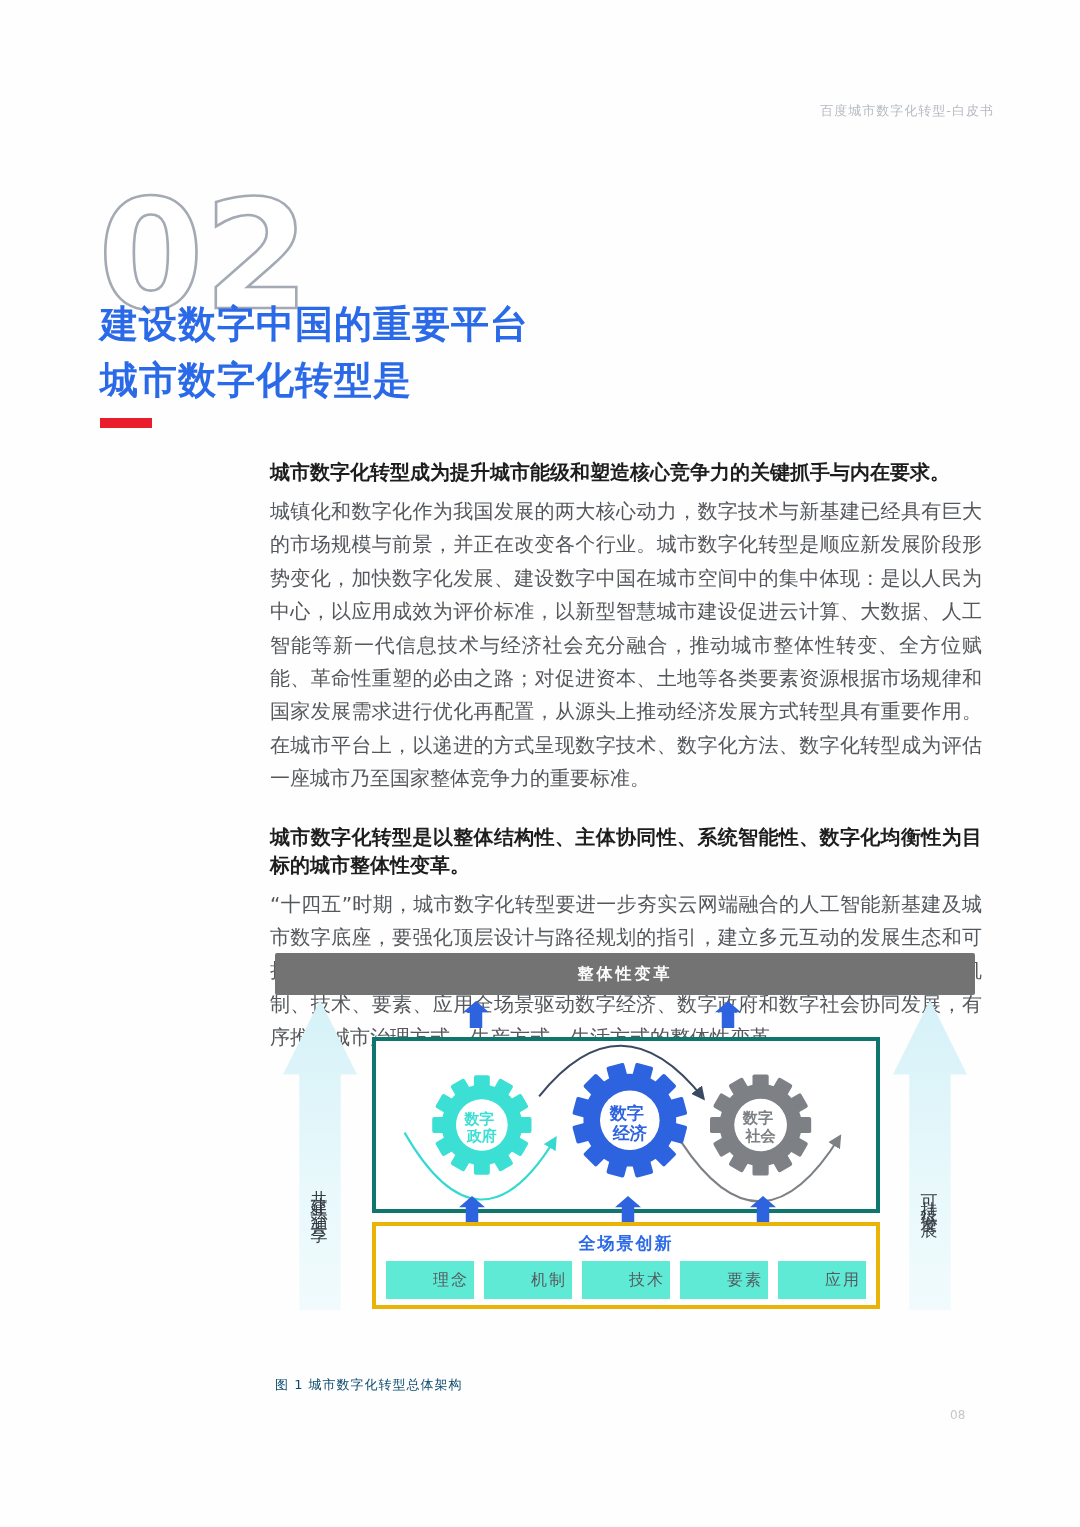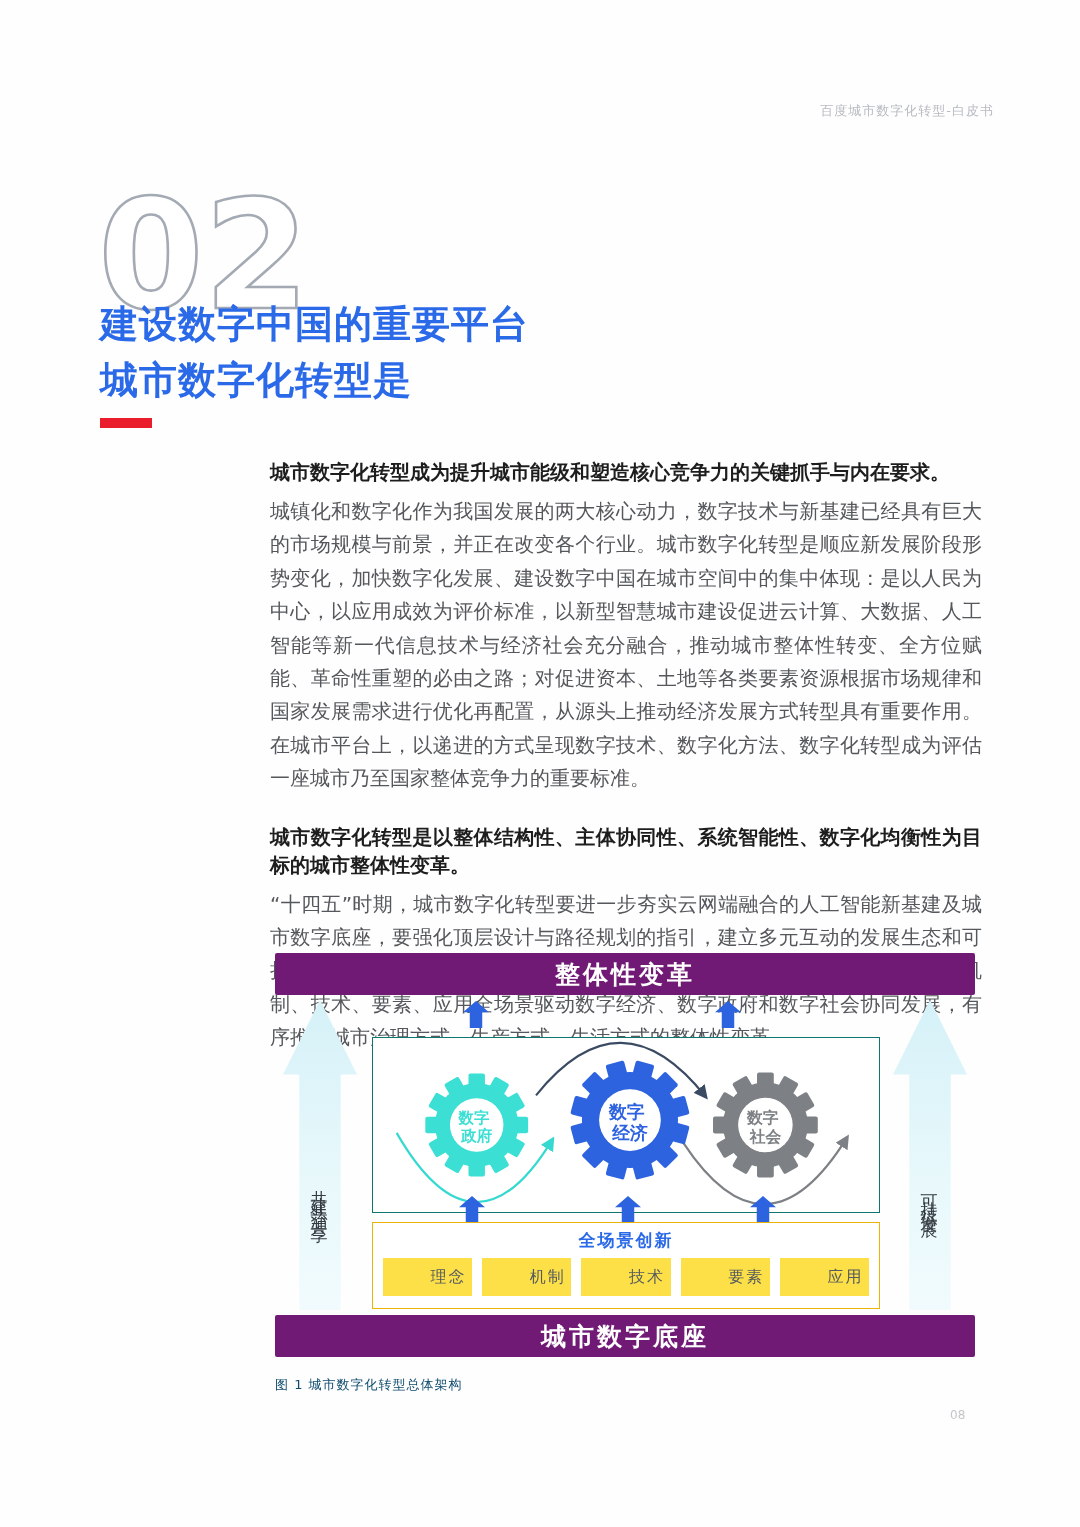--- a/index.html
+++ b/index.html
@@ -13,52 +13,52 @@
 
   .page-title{position:absolute;left:100px;top:296px;font-size:38px;font-weight:bold;color:#2a69e8;line-height:56px;letter-spacing:1px;}
   .red-bar{position:absolute;left:100px;top:418px;width:52px;height:10px;background:#e91d2c;}
 
   .content{position:absolute;left:270px;top:458px;width:712px;}
   .para-heading{font-size:20px;font-weight:bold;color:#1d1d1d;line-height:28px;margin:0 0 9px 0;text-align:justify;}
   .para-body{font-size:20px;color:#54575b;line-height:33.4px;margin:0;text-align:justify;text-justify:inter-ideograph;}
   .para-gap{height:27px;}
 
   .diagram{position:absolute;left:275px;top:953px;width:700px;height:405px;}
-  .banner{position:absolute;left:0;width:700px;height:42px;background:#701a75;border-radius:2px;
-          display:flex;align-items:center;justify-content:center;color:#ffffff;font-size:25px;font-weight:bold;letter-spacing:3px;}
+  .banner{position:absolute;left:0;width:700px;height:42px;background:#737373;border-radius:2px;
+          display:flex;align-items:center;justify-content:center;color:#ffffff;font-size:16px;font-weight:bold;letter-spacing:3px;}
   .banner-top{top:0;}
   .banner-bottom{top:362px;}
 
   .flow-label{position:absolute;font-size:17px;font-weight:bold;color:#2a69e8;letter-spacing:1px;margin-top:31px;}
   .up-arrow{position:absolute;width:26px;height:27px;background:#2e63e0;
             clip-path:polygon(50% 0,100% 42%,74% 42%,74% 100%,26% 100%,26% 42%,0 42%);}
 
   .big-arrow{position:absolute;top:47px;width:74px;height:310px;
              background:linear-gradient(180deg,#d5f1f8 0%,#e7f8fb 55%,#f1fbfd 100%);
              clip-path:polygon(50% 0,100% 24%,78% 24%,78% 100%,22% 100%,22% 24%,0 24%);
              display:flex;align-items:center;justify-content:center;}
   .big-arrow-left{left:8px;}
   .big-arrow-right{left:618px;}
   .vlabel{writing-mode:vertical-rl;font-size:17px;color:#343a41;letter-spacing:7px;margin-top:86px;}
 
   .gear-panel{position:absolute;left:97px;top:84px;width:508px;height:176px;background:#ffffff;
-              border:1px solid #0f766e;box-sizing:border-box;}
+              border:4px solid #0f766e;box-sizing:border-box;}
   .gear-svg{position:absolute;inset:0;width:100%;height:100%;}
   .arc{fill:none;stroke-width:2.2px;}
   .arc-navy{stroke:#3b4a63;}
   .arc-cyan{stroke:#35d9cf;}
   .arc-gray{stroke:#7d8084;}
   .gear text{font-weight:bold;text-anchor:middle;font-family:"DejaVu Sans","Liberation Sans",sans-serif;}
 
   .innovation-box{position:absolute;left:97px;top:269px;width:508px;height:87px;background:#ffffff;
-                  border:1px solid #eab308;box-sizing:border-box;}
+                  border:4px solid #eab308;box-sizing:border-box;}
   .innovation-title{position:absolute;top:6px;left:0;width:100%;text-align:center;
                     font-size:17px;font-weight:bold;color:#2a69e8;letter-spacing:2px;}
   .innovation-items{position:absolute;top:35px;left:10px;right:10px;display:flex;gap:10px;}
-  .innovation-item{flex:1;height:38px;background:#fde047;display:flex;align-items:center;justify-content:center;
+  .innovation-item{flex:1;height:38px;background:#5eead4;display:flex;align-items:center;justify-content:center;
                    font-size:16px;color:#565b60;letter-spacing:2px;padding-left:42px;}
 
   .caption{position:absolute;left:275px;top:1376px;width:700px;text-align:left;font-size:13px;color:#0c4a6e;letter-spacing:1px;}
   .page-num{position:absolute;left:950px;top:1408px;font-size:12px;color:#c4c6c9;}
 </style>
 </head>
 <body>
 
 <div class="page">
 
@@ -192,18 +192,17 @@
       <div class="innovation-title">全场景创新</div>
       <div class="innovation-items">
         <div class="innovation-item">理念</div>
         <div class="innovation-item">机制</div>
         <div class="innovation-item">技术</div>
         <div class="innovation-item">要素</div>
         <div class="innovation-item">应用</div>
       </div>
     </div>
 
-    <div class="banner banner-bottom">城市数字底座</div>
   </div>
 
   <div class="caption">图 1 城市数字化转型总体架构</div>
   <div class="page-num">08</div>
 </div>
 
 </body></html>

